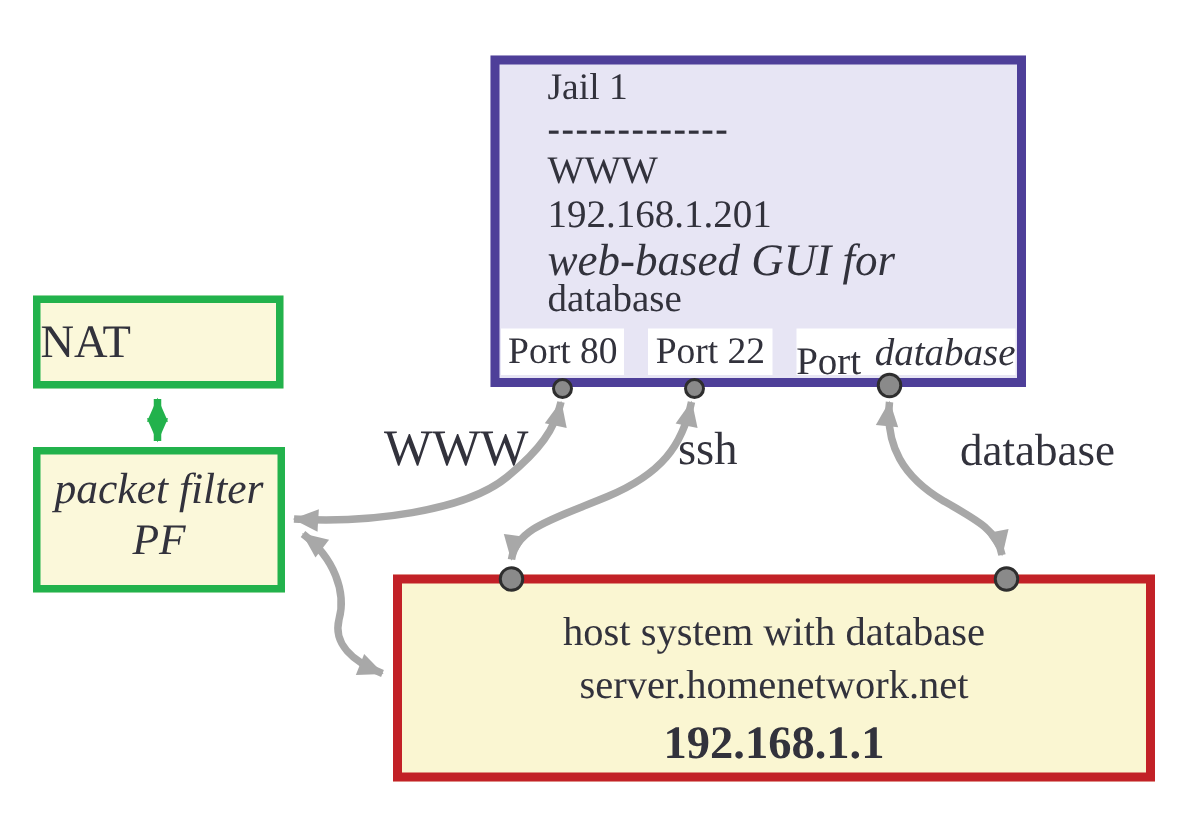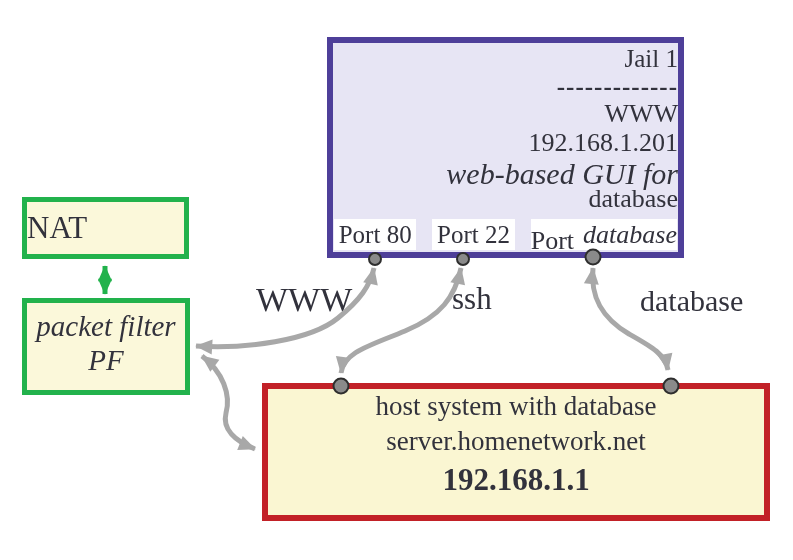--- a/index.html
+++ b/index.html
@@ -13,21 +13,21 @@
   .canvas {
     position:relative; width:793px; height:560px; background:#ffffff;
     font-family:"Liberation Serif","DejaVu Serif",serif; color:var(--text-dark);
     overflow:hidden;
   }
   .box { position:absolute; }
   .jail {
     left:327px; top:37px; width:357px; height:221px;
     border:6px solid var(--jail-border); background:var(--jail-fill);
   }
-  .jail-text { position:absolute; left:0; right:0; text-align:right; line-height:1.1;padding-left:32px; }
+  .jail-text { position:absolute; left:0; right:0; text-align:left; line-height:1.1;padding-left:32px; }
   .jail-title   { top:2px;   font-size:25px; }
   .jail-divider { top:30px;  font-size:25px; letter-spacing:1px; font-weight:bold; }
   .jail-l0 { top:57px;  font-size:26px; }
   .jail-l1 { top:86px;  font-size:26px; }
   .jail-l2 { top:114px; font-size:30px;font-style:italic; }
   .jail-l3 { top:142px; font-size:26px; }
   .port-row {
     position:absolute; left:1px; right:1px; bottom:2px; height:31px;
     display:flex; gap:16px;
   }
@@ -45,21 +45,21 @@
     display:flex; align-items:center; justify-content:flex-start; font-size:31px;
   }
   .pf {
     left:22px; top:298px; width:168px; height:97px;
     border:5px solid var(--green-border); background:var(--nat-fill);
     text-align:center; padding-top:6px; font-size:29px; line-height:34px;font-style:italic;
   }
   .host {
     left:262px; top:383px; width:508px; height:138px;
     border:6px solid var(--host-border); background:var(--host-fill);
-    text-align:center; 
+    text-align:center; padding-top:15px;
   }
   .host-l1, .host-l2 { font-size:27px; line-height:35px; }
   .host-l3 { font-size:31px; margin-top:3px;font-weight:bold; }
   .conn-label { position:absolute; white-space:nowrap; line-height:1; }
   .lbl-www { left:256px; top:283px; font-size:34px; }
   .lbl-ssh { left:452px; top:283px; font-size:31px; }
   .lbl-db  { left:640px; top:286px; font-size:30px; }
   svg.overlay { position:absolute; left:0; top:0; pointer-events:none; }
   .arrow  { stroke:var(--arrow-gray); stroke-width:5; fill:none; }
   .garrow { stroke:var(--green-border); stroke-width:5; fill:none; }

